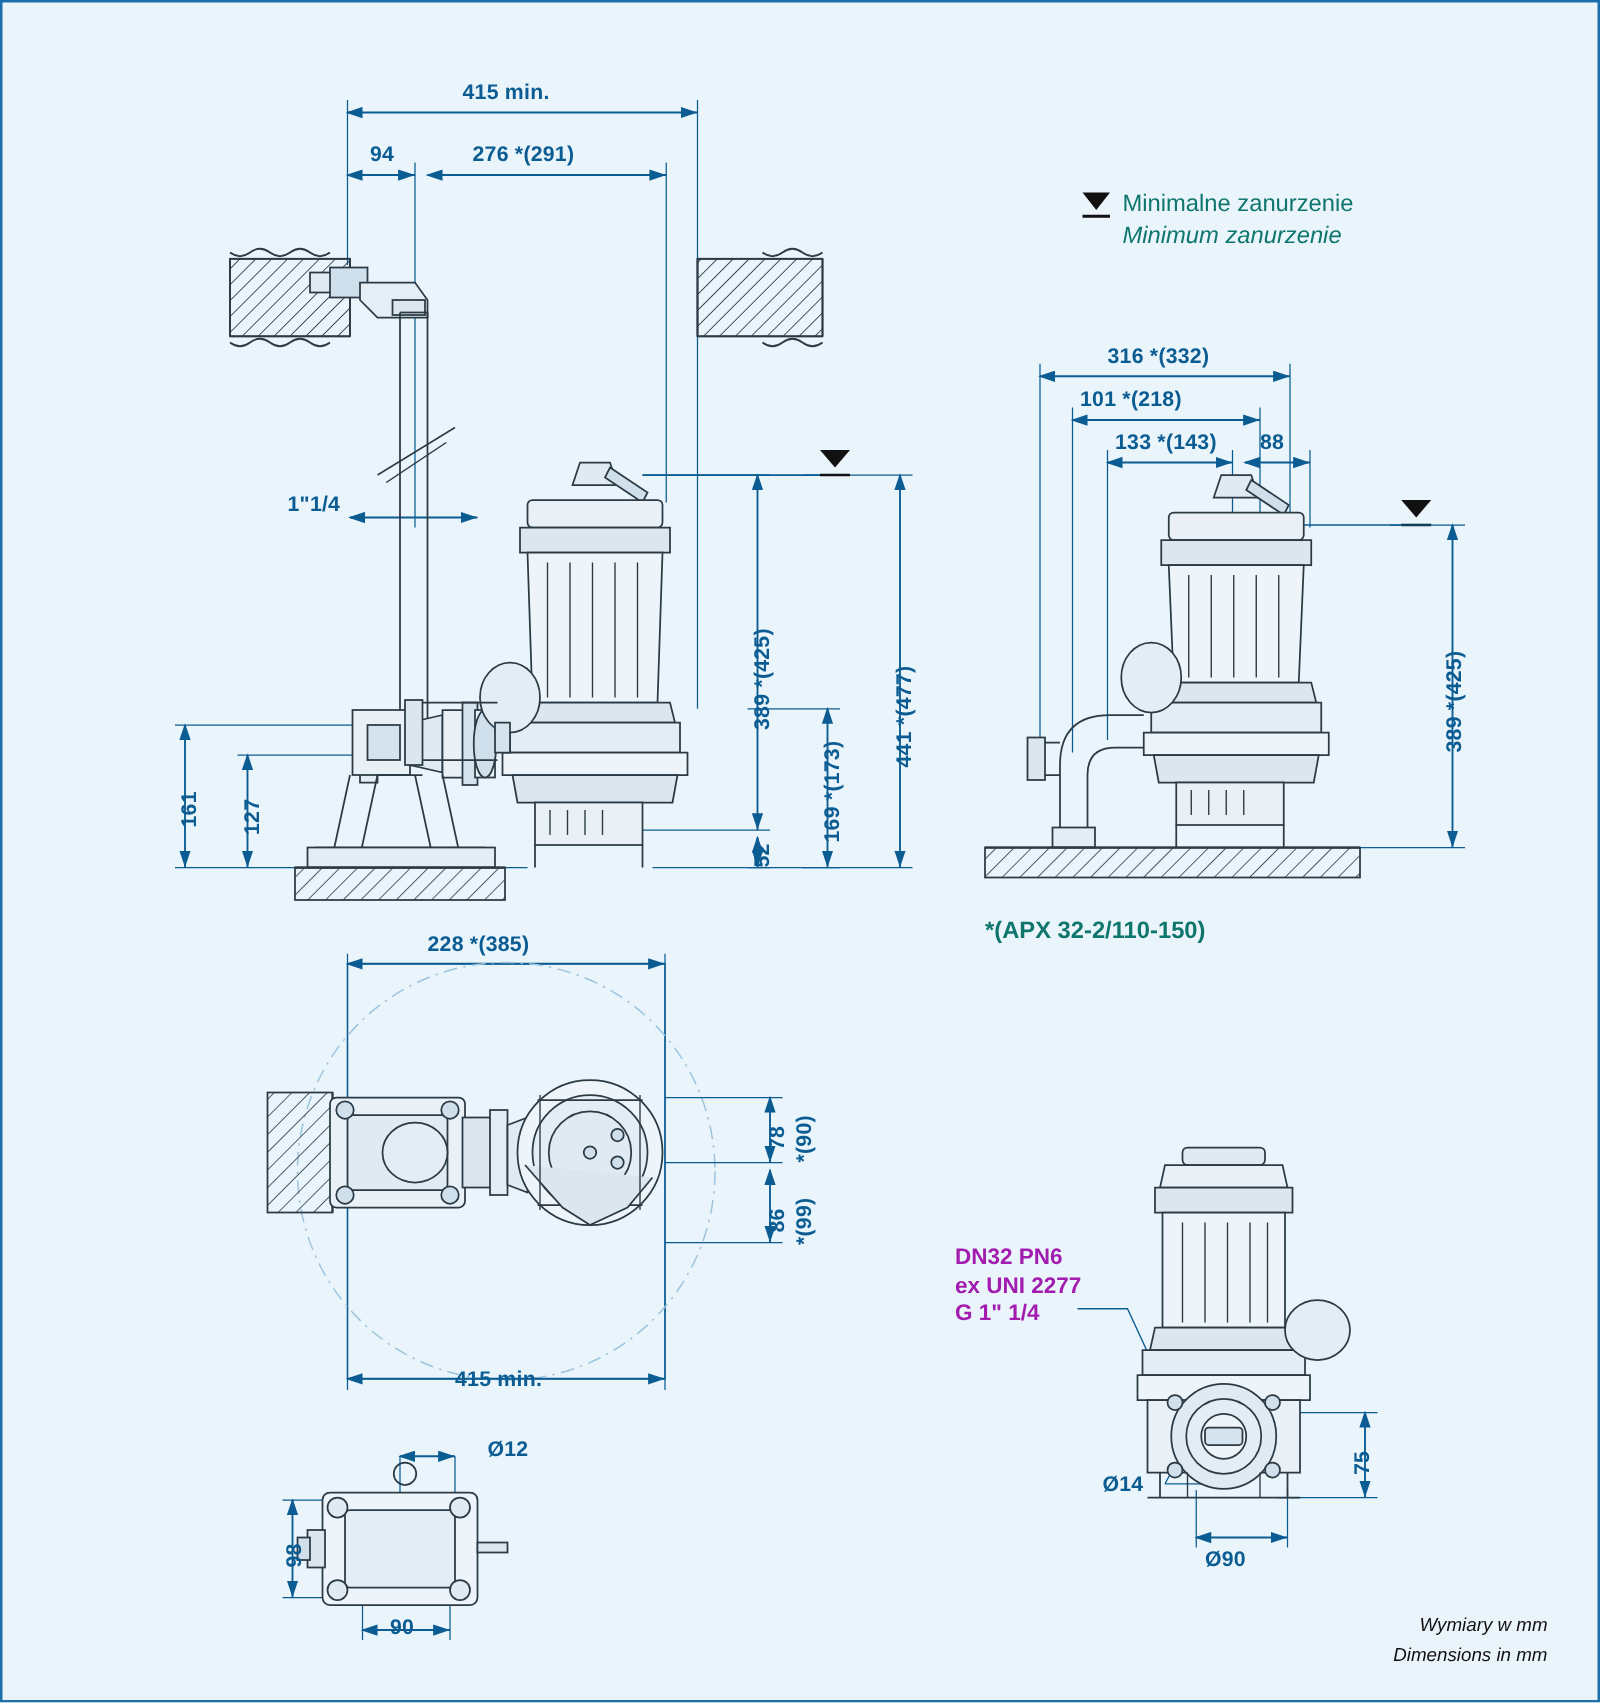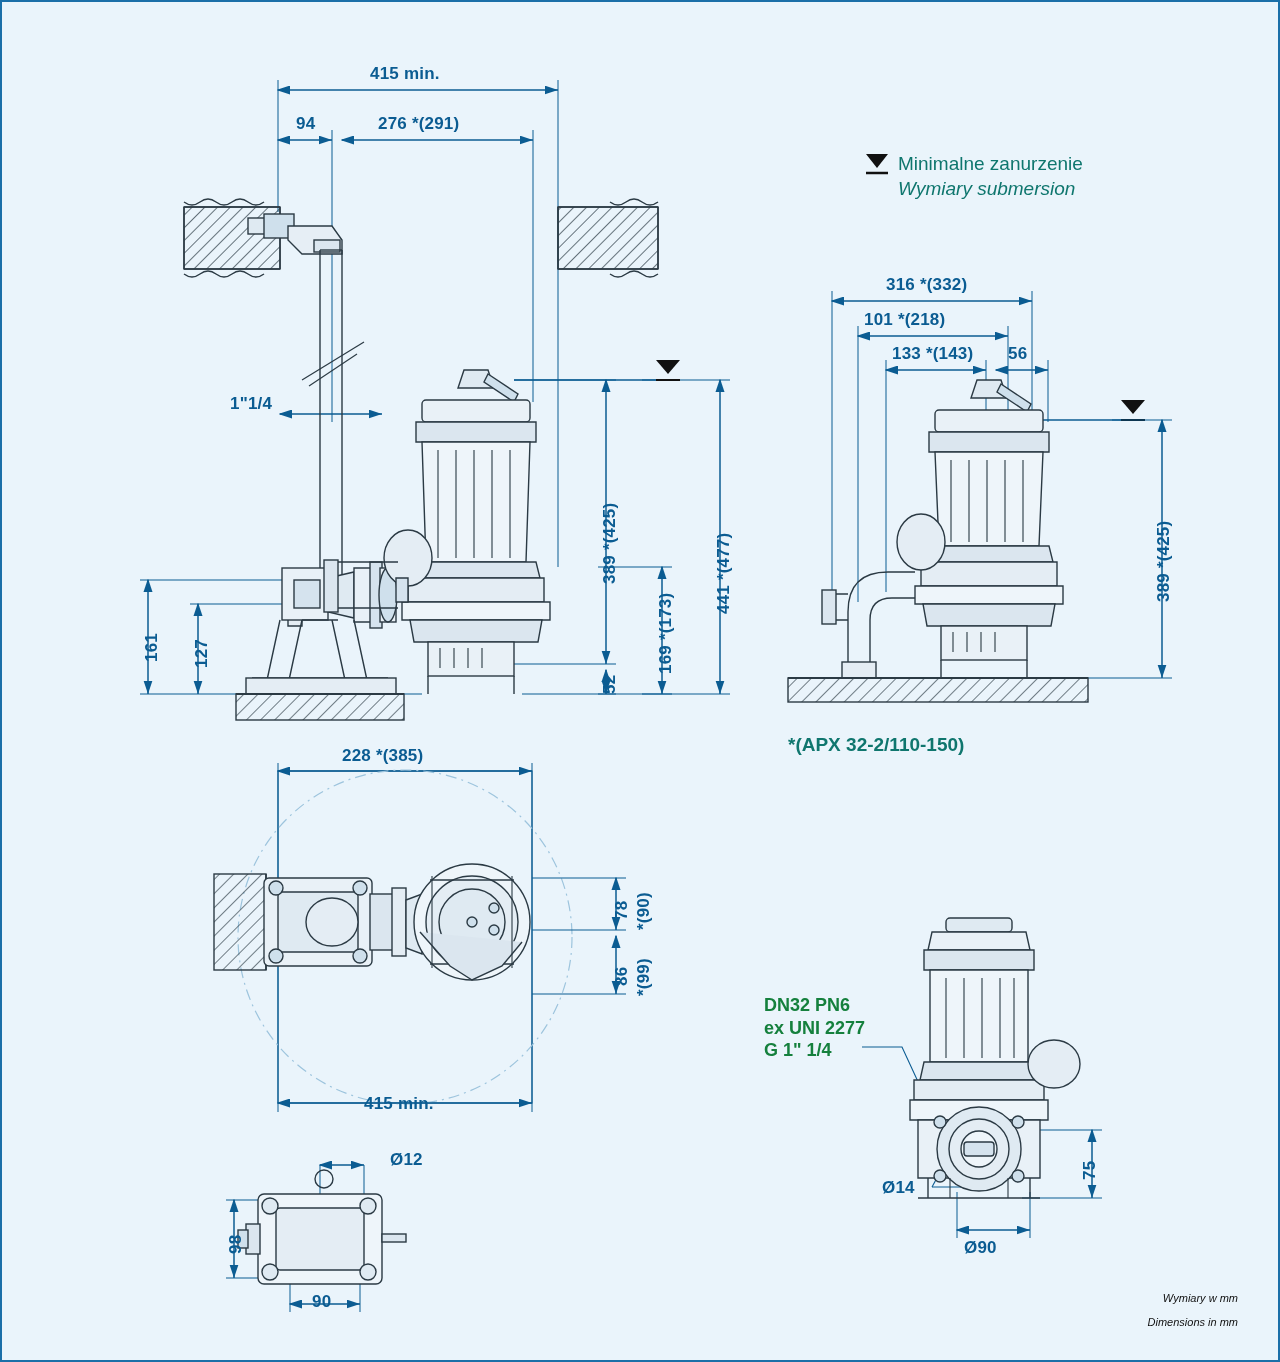--- a/index.html
+++ b/index.html
@@ -27,30 +27,30 @@
   .note{
     position:absolute;
     color:#0f766e;
     font-size:19px;
     white-space:nowrap;
   }
   .note.it{font-style:italic;}
   .note.b{font-weight:700;}
   .lbl{
     position:absolute;
-    color:#15803d;
+    color:#a21caf;
     font-size:18px;
     font-weight:700;
     white-space:nowrap;
     line-height:1.25;
   }
   .foot{
     position:absolute;
     color:#111;
-    font-size:11px;
+    font-size:15px;
     font-style:italic;
     white-space:nowrap;
     text-align:right;
   }
   svg.layer{
     position:absolute;left:0;top:0;width:1280px;height:1362px;
     pointer-events:none;
   }
 </style>
 </head>
@@ -312,38 +312,38 @@
       <path d="M916,1196 L1038,1196"></path>
       <path d="M948,1176 L948,1196 M1006,1176 L1006,1196" stroke-width="1.1"></path>
     </g>
   </svg>
 
   <svg style="position:absolute;left:860px;top:150px;width:28px;height:24px" viewBox="0 0 28 24">
     <path d="M4,2 L26,2 L15,16 z" fill="#111"></path>
     <line x1="4" y1="21" x2="26" y2="21" stroke="#111" stroke-width="2.5"></line>
   </svg>
   <div class="note" style="left:896px;top:151px">Minimalne zanurzenie</div>
-  <div class="note it" style="left:896px;top:176px">Wymiary submersion</div>
+  <div class="note it" style="left:896px;top:176px">Minimum zanurzenie</div>
 
   <div class="dim" style="left:368px;top:62px">415 min.</div>
   <div class="dim" style="left:294px;top:112px">94</div>
   <div class="dim" style="left:376px;top:112px">276 *(291)</div>
   <div class="dim" style="left:228px;top:392px">1"1/4</div>
 
   <div class="dim vert" style="left:140px;top:660px">161</div>
   <div class="dim vert" style="left:190px;top:666px">127</div>
   <div class="dim vert" style="left:598px;top:582px">389 *(425)</div>
   <div class="dim vert" style="left:712px;top:612px">441 *(477)</div>
   <div class="dim vert" style="left:654px;top:672px">169 *(173)</div>
   <div class="dim vert" style="left:598px;top:692px">52</div>
 
   <div class="dim" style="left:884px;top:273px">316  *(332)</div>
   <div class="dim" style="left:862px;top:308px">101  *(218)</div>
   <div class="dim" style="left:890px;top:342px">133  *(143)</div>
-  <div class="dim" style="left:1006px;top:342px">56</div>
+  <div class="dim" style="left:1006px;top:342px">88</div>
   <div class="dim vert" style="left:1152px;top:600px">389  *(425)</div>
 
   <div class="note b" style="left:786px;top:732px">*(APX 32-2/110-150)</div>
 
   <div class="dim" style="left:340px;top:744px">228 *(385)</div>
   <div class="dim vert" style="left:610px;top:918px">78</div>
   <div class="dim vert" style="left:632px;top:928px">*(90)</div>
   <div class="dim vert" style="left:610px;top:984px">86</div>
   <div class="dim vert" style="left:632px;top:994px">*(99)</div>
   <div class="dim" style="left:362px;top:1092px">415 min.</div>

